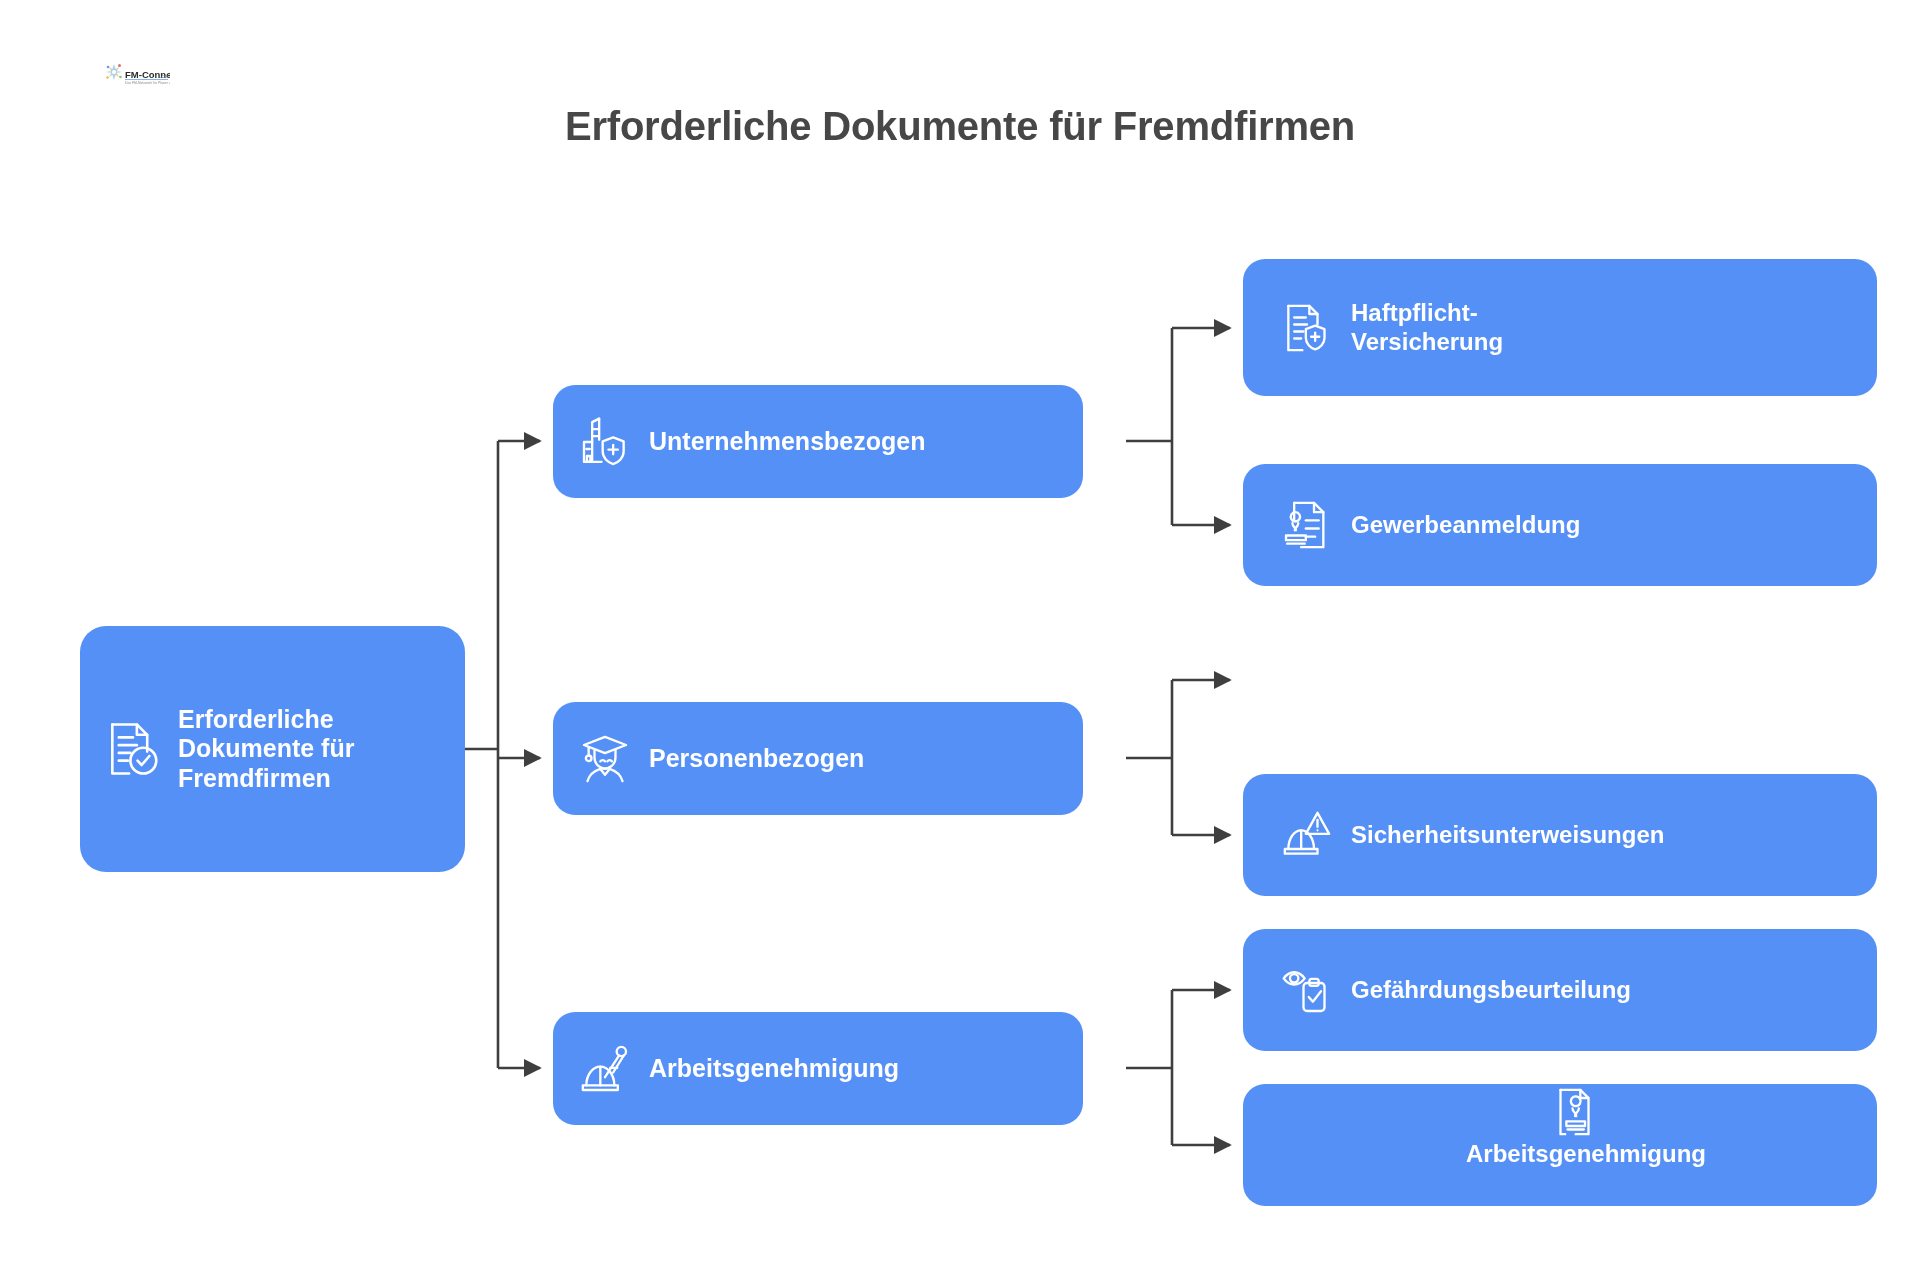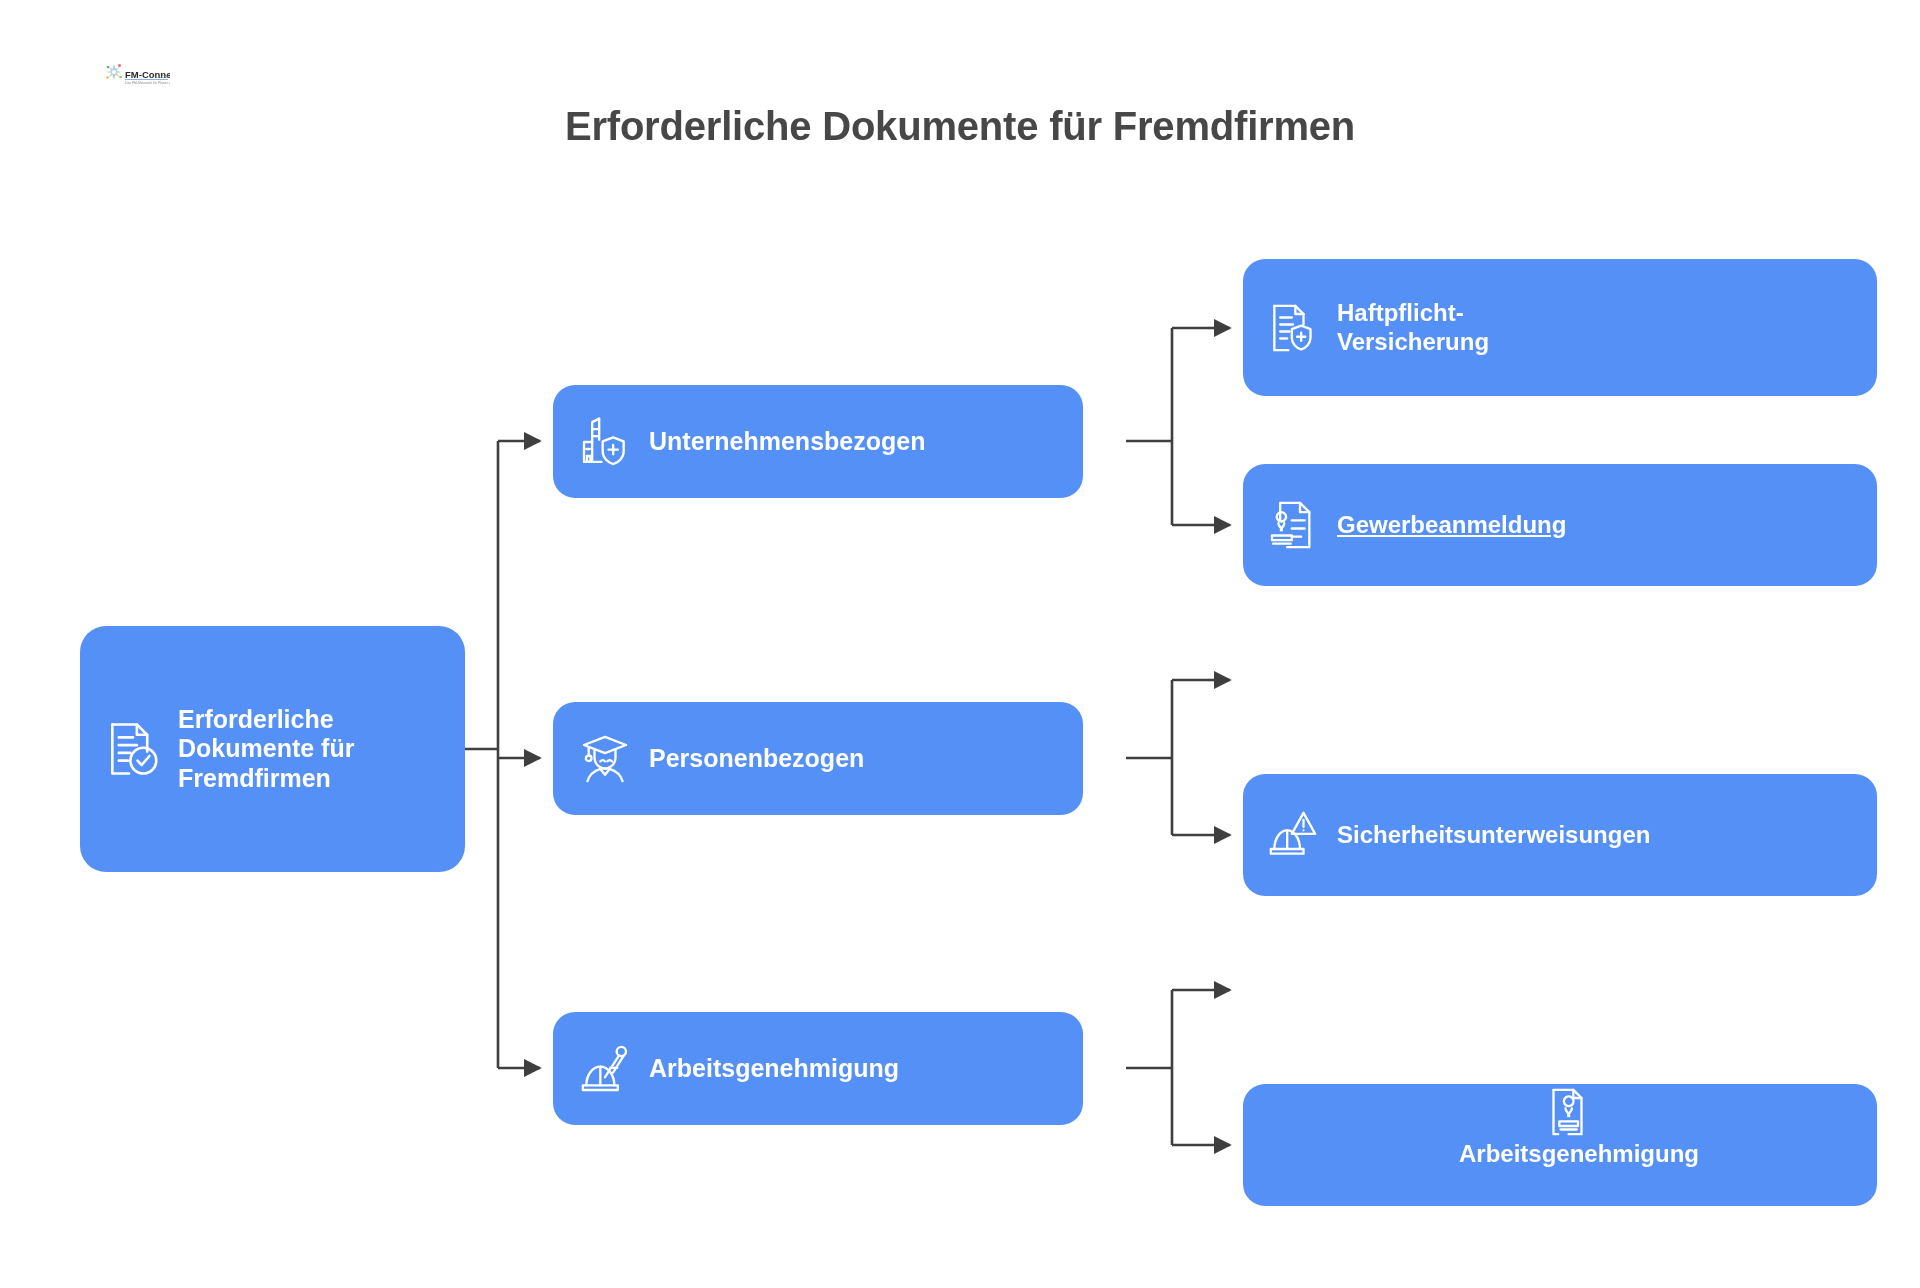--- a/index.html
+++ b/index.html
@@ -61,26 +61,26 @@
   }
   .node.l1 .node-icon { width: 56px; height: 56px; }
   .node.l1 .node-label { font-size: 25px; margin-left: 16px; }
   #node-l1-0 { top: 385px; }
   #node-l1-1 { top: 702px; }
   #node-l1-2 { top: 1012px; }
 
   
   .node.l2 {
     left: 1243px; width: 634px; height: 122px;
-    padding-left: 22px;
+    padding-left: 36px;
   }
   .node.l2 .node-icon { width: 56px; height: 56px; }
   .node.l2 .node-label { font-size: 24px; margin-left: 16px; }
   #node-l2-0 { top: 259px; height: 137px; }
-  #node-l2-1 { top: 464px; text-decoration: underline; }
+  #node-l2-1 { top: 464px; }
   #node-l2-2 { top: 619px; }
   #node-l2-3 { top: 774px; }
   #node-l2-4 { top: 929px; }
   #node-l2-5 { top: 1084px; flex-direction: column; }
 
   
   #connectors {
     position: absolute; left: 0; top: 0;
     width: 1920px; height: 1288px;
     pointer-events: none;
@@ -263,20 +263,32 @@
         <path d="M19 20 v16"></path>
         <path d="M5 36 h28 v4 H5 z"></path>
         <path d="M33 5 L43 23 H23 Z"></path>
         <path d="M33 11 v6"></path>
         <circle cx="33" cy="20" r="0.9" fill="#ffffff" stroke="none"></circle>
       </svg>
     </span>
     <span class="node-label">Sicherheitsunterweisungen</span>
   </div>
 
+  <div class="node l2" id="node-l2-4">
+    <span class="node-icon">
+      <svg width="56" height="56" viewBox="0 0 48 48" fill="none" stroke="#ffffff" stroke-width="2" stroke-linecap="round" stroke-linejoin="round">
+        <path d="M4 14 c5-7 13-7 18 0 c-5 7-13 7-18 0 z"></path>
+        <circle cx="13" cy="14" r="3.6"></circle>
+        <rect x="21" y="18" width="18" height="24" rx="3"></rect>
+        <rect x="26" y="14.5" width="8" height="6" rx="2"></rect>
+        <path d="M25.5 30 l3.5 4 l7-9"></path>
+      </svg>
+    </span>
+    <span class="node-label">Gefährdungsbeurteilung</span>
+  </div>
 
   <div class="node l2" id="node-l2-5">
     <span class="node-icon">
       <svg width="56" height="56" viewBox="0 0 48 48" fill="none" stroke="#ffffff" stroke-width="2" stroke-linecap="round" stroke-linejoin="round">
         <path d="M9 5 h17 l7 7 v31 h-11"></path>
         <path d="M9 5 v38 h4"></path>
         <path d="M26 5 v7 h7"></path>
         <path d="M22 19 a4.2 4.2 0 1 1 0.1 0"></path>
         <path d="M22.5 27.5 c0-3 -3.2-3.5 -3.2-6.5"></path>
         <path d="M21.5 27.5 c0-3 3.2-3.5 3.2-6.5"></path>

